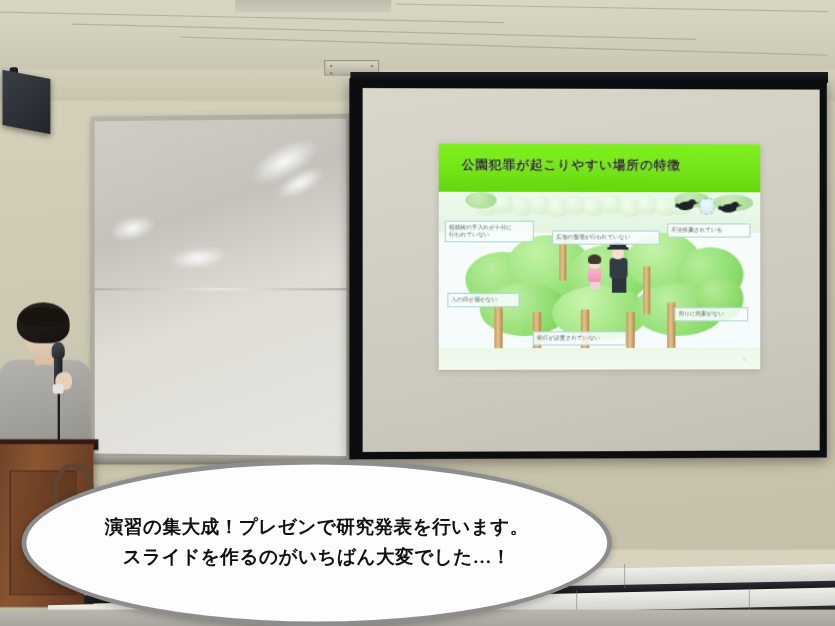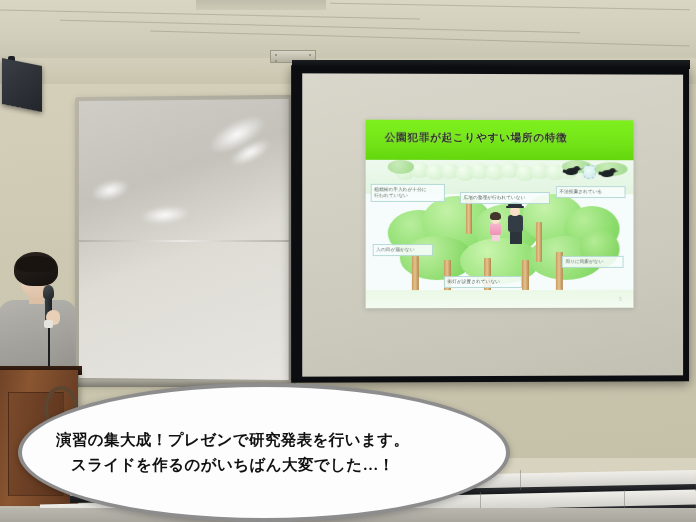--- a/index.html
+++ b/index.html
@@ -299,21 +299,21 @@
     background:linear-gradient(180deg,#b9b7ae,#a7a59c);
   }
 
   
   .caption-ellipse {
     position:absolute; left:18px; top:383px; width:492px; height:139px;
     border-radius:50%;
     background:#fdfdfd;
     border:4px solid #8c8d8c;
     box-shadow:0 2px 6px rgba(0,0,0,.25);
-    display:flex; align-items:center; justify-content:flex-start;
+    display:flex; align-items:center; justify-content:center;
     z-index:40;
     font-family:Liberation Serif, serif;
   }
   .caption-text {
     text-align:center;
     color:#111111;
     font-size:15.5px;
     font-weight:bold;
     line-height:1.6;
     letter-spacing:.4px;

